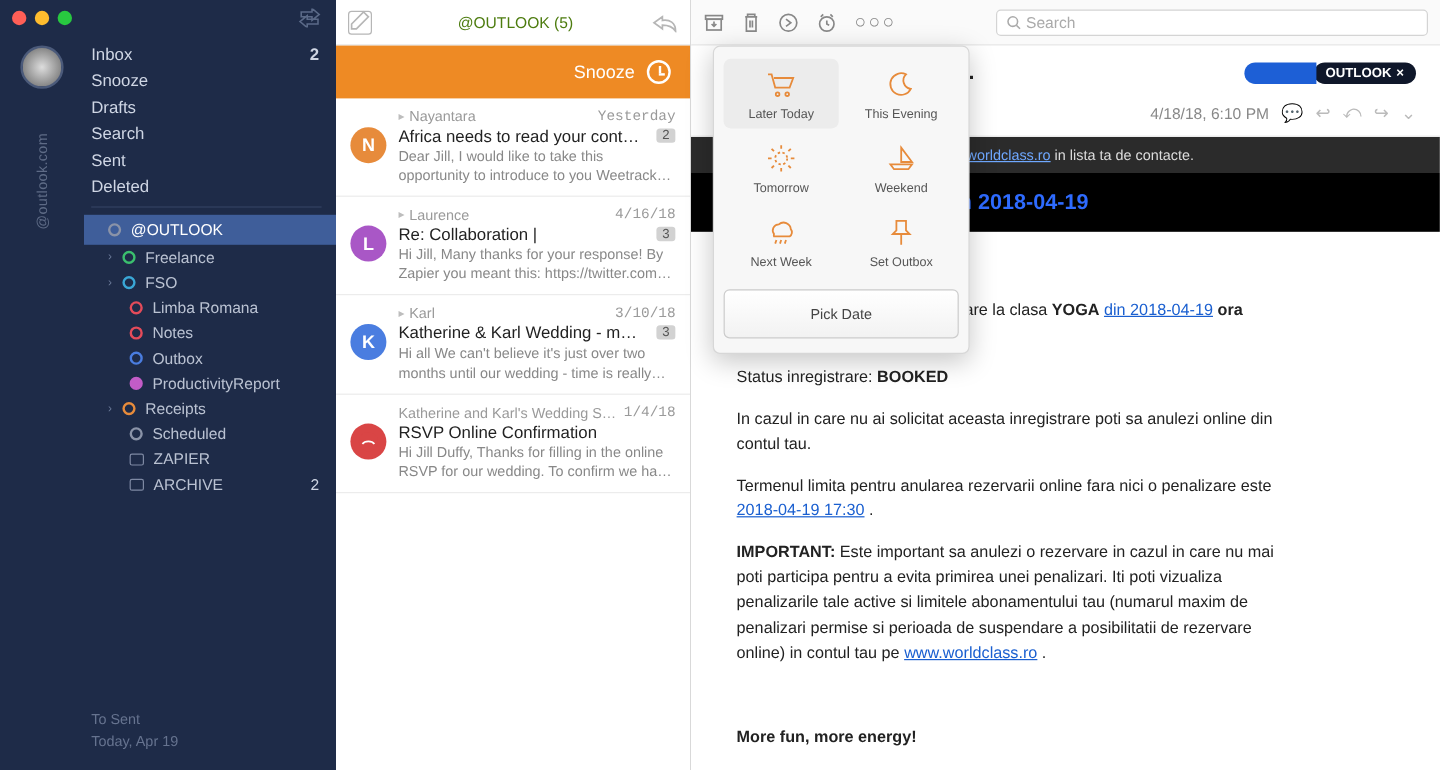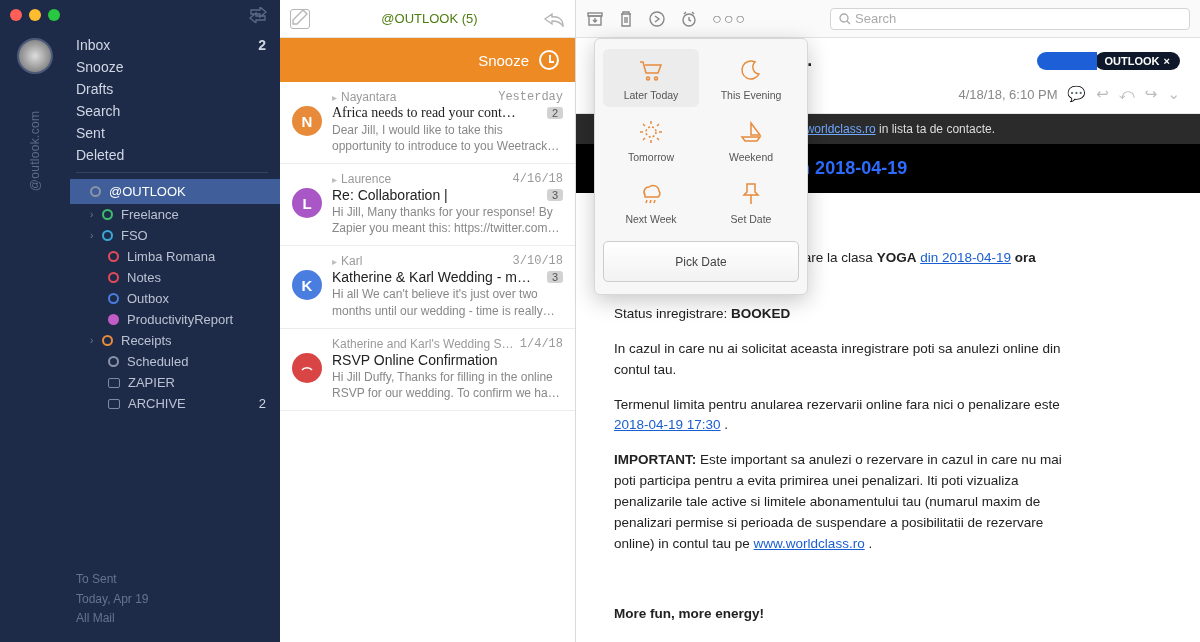--- a/index.html
+++ b/index.html
@@ -184,21 +184,20 @@
           <span class="boxicon"></span>
           <span style="flex:1">ARCHIVE</span>
           <span class="count" style="color:#cfd6e4">2</span>
         </div>
       </div>
     </div>
 
     <div class="sidebar-footer">
       <div>To Sent</div>
       <div>Today, Apr 19</div>
-      <div>All Mail</div>
     </div>
   </div>
 
   <div class="msglist">
     <div class="msglist-header">
       <div class="compose-btn">
         <svg width="20" height="20" viewBox="0 0 20 20" style="position:absolute;top:-2px;left:-2px;">
             <path d="M14 2 L18 6 L8 16 L4 16 L4 12 Z" fill="none" stroke="#b6b6b6" stroke-width="1.4"></path>
           </svg>
       </div>
@@ -217,21 +216,21 @@
 
     <div class="msg">
       <div class="av or">N</div>
       <div class="body">
         <div class="meta">
             <span class="chev">▸</span>
           <span class="sender">Nayantara</span>
           <span class="date">Yesterday</span>
           </div>
         <div class="subj">
-            <span style="overflow:hidden;text-overflow:ellipsis;font-family:Liberation Serif, serif;">Africa needs to read your cont…</span>
+            <span style="overflow:hidden;text-overflow:ellipsis;">Africa needs to read your cont…</span>
           <span class="badge">2</span>
           </div>
         <div class="prev">Dear Jill, I would like to take this opportunity to introduce to you Weetrack…</div>
       </div>
     </div>
     <div class="msg">
       <div class="av pu">L</div>
       <div class="body">
         <div class="meta">
             <span class="chev">▸</span>
@@ -412,19 +411,19 @@
             </svg>
           </div>
         <div class="plabel">Next Week</div>
       </div>
       <div class="pop-item">
         <div class="picon">
             <svg width="20" height="24" viewBox="0 0 20 24">
               <path d="M6 2 L14 2 L14 10 L17 13 L3 13 L6 10 Z M10 13 L10 22" fill="none" stroke="#e78b3b" stroke-width="1.5"></path>
             </svg>
           </div>
-        <div class="plabel">Set Date</div>
+        <div class="plabel">Set Outbox</div>
       </div>
     </div>
     <button class="pick-btn">Pick Date</button>
   </div>
 
 </div>
 
 </body></html>

